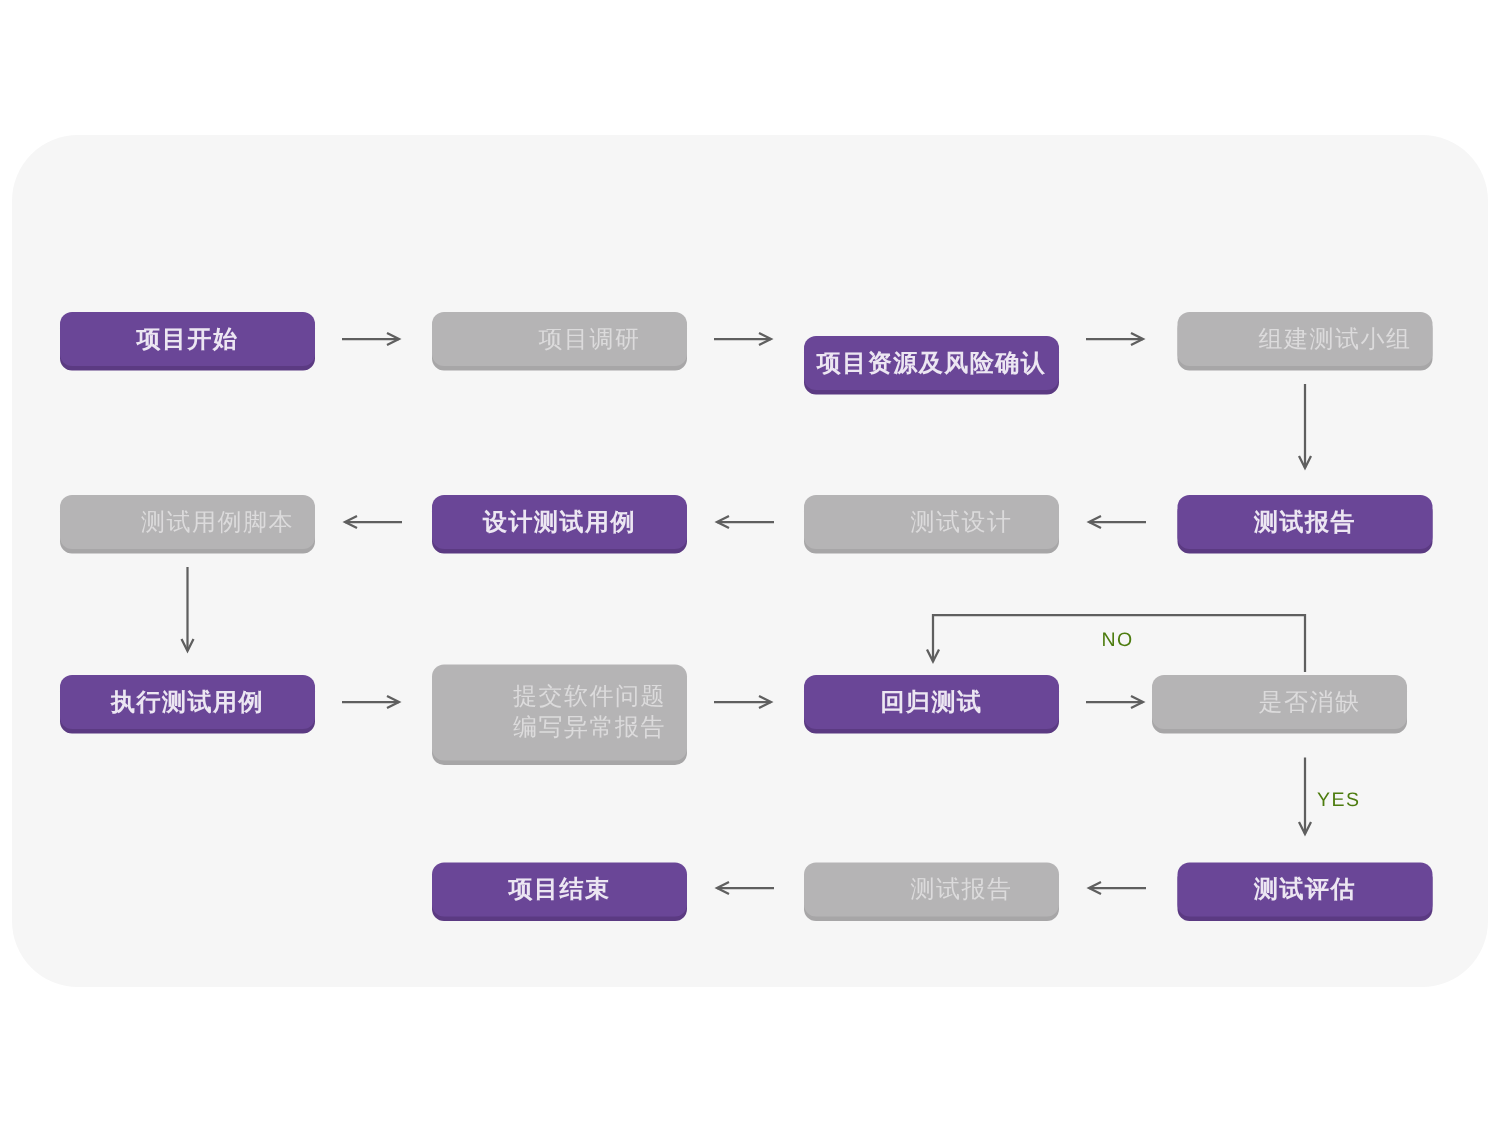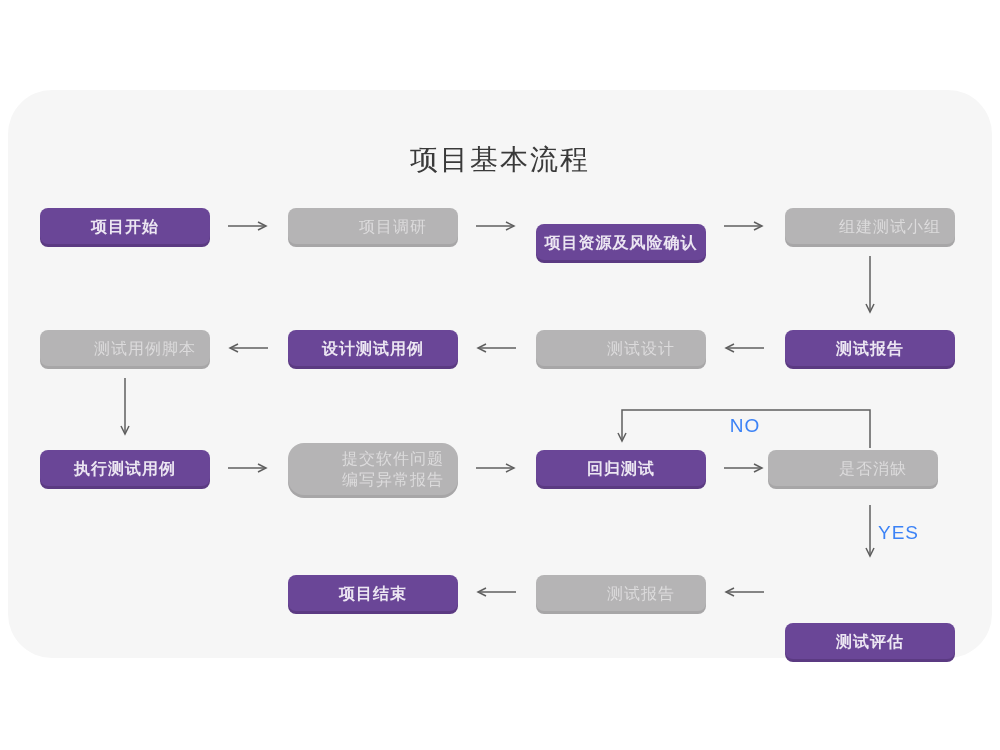--- a/index.html
+++ b/index.html
@@ -31,38 +31,37 @@
     text-align:center;font-size:28px;font-weight:500;
     letter-spacing:2px;color:var(--title-color);
   }
   .node{
     position:absolute;width:170px;height:36px;
     border-radius:8px;
     display:flex;flex-direction:column;align-items:center;justify-content:center;
     font-size:16px;letter-spacing:1px;line-height:21px;
     box-sizing:border-box;
   }
-  .node.tall{height:52px;border-radius:16px;}
+  .node.tall{height:64px;}
   .node.purple{background:var(--purple);box-shadow:0 3px 0 var(--purple-edge);color:var(--purple-text);font-weight:bold;}
   .node.gray{background:var(--gray);box-shadow:0 3px 0 var(--gray-edge);color:var(--gray-text);padding-left:40px;}
   #arrows{position:absolute;left:0;top:0;width:1000px;height:750px;pointer-events:none;}
   #arrows path{stroke:var(--arrow);stroke-width:1.5;fill:none;}
   .edge-label{
-    position:absolute;font-size:19px;color:#3b82f6;letter-spacing:1px;text-align:center;
+    position:absolute;font-size:13px;color:#4d7c0f;letter-spacing:1px;text-align:center;
   }
   #label-no{left:745px;top:426px;transform:translate(-50%,-50%);}
   #label-yes{left:878px;top:533px;transform:translate(0,-50%);}
 </style>
 </head>
 <body>
 
 <div id="stage">
   <div id="card"></div>
 
-  <div id="title">项目基本流程</div>
 
   <svg id="arrows" width="1000" height="750" viewBox="0 0 1000 750" xmlns="http://www.w3.org/2000/svg">
     <defs>
       <marker id="ah" markerWidth="12" markerHeight="12" refX="9" refY="5" orient="auto" markerUnits="userSpaceOnUse">
         <path d="M1,1 L9,5 L1,9"></path>
       </marker>
     </defs>
 
     <path d="M228,226 L266,226" marker-end="url(#ah)"></path>
     <path d="M476,226 L514,226" marker-end="url(#ah)"></path>
@@ -128,17 +127,17 @@
       </div>
       <div class="node gray" style="left: 768px; top: 450px;">
         <div>是否消缺</div>
       </div>
       <div class="node purple" style="left: 288px; top: 575px;">
         <div>项目结束</div>
       </div>
       <div class="node gray" style="left: 536px; top: 575px;">
         <div>测试报告</div>
       </div>
-      <div class="node purple" style="left: 785px; top: 575px; margin-top: 48px;">
+      <div class="node purple" style="left: 785px; top: 575px;">
         <div>测试评估</div>
       </div>
     </div>
 </div>
 
 </body></html>

